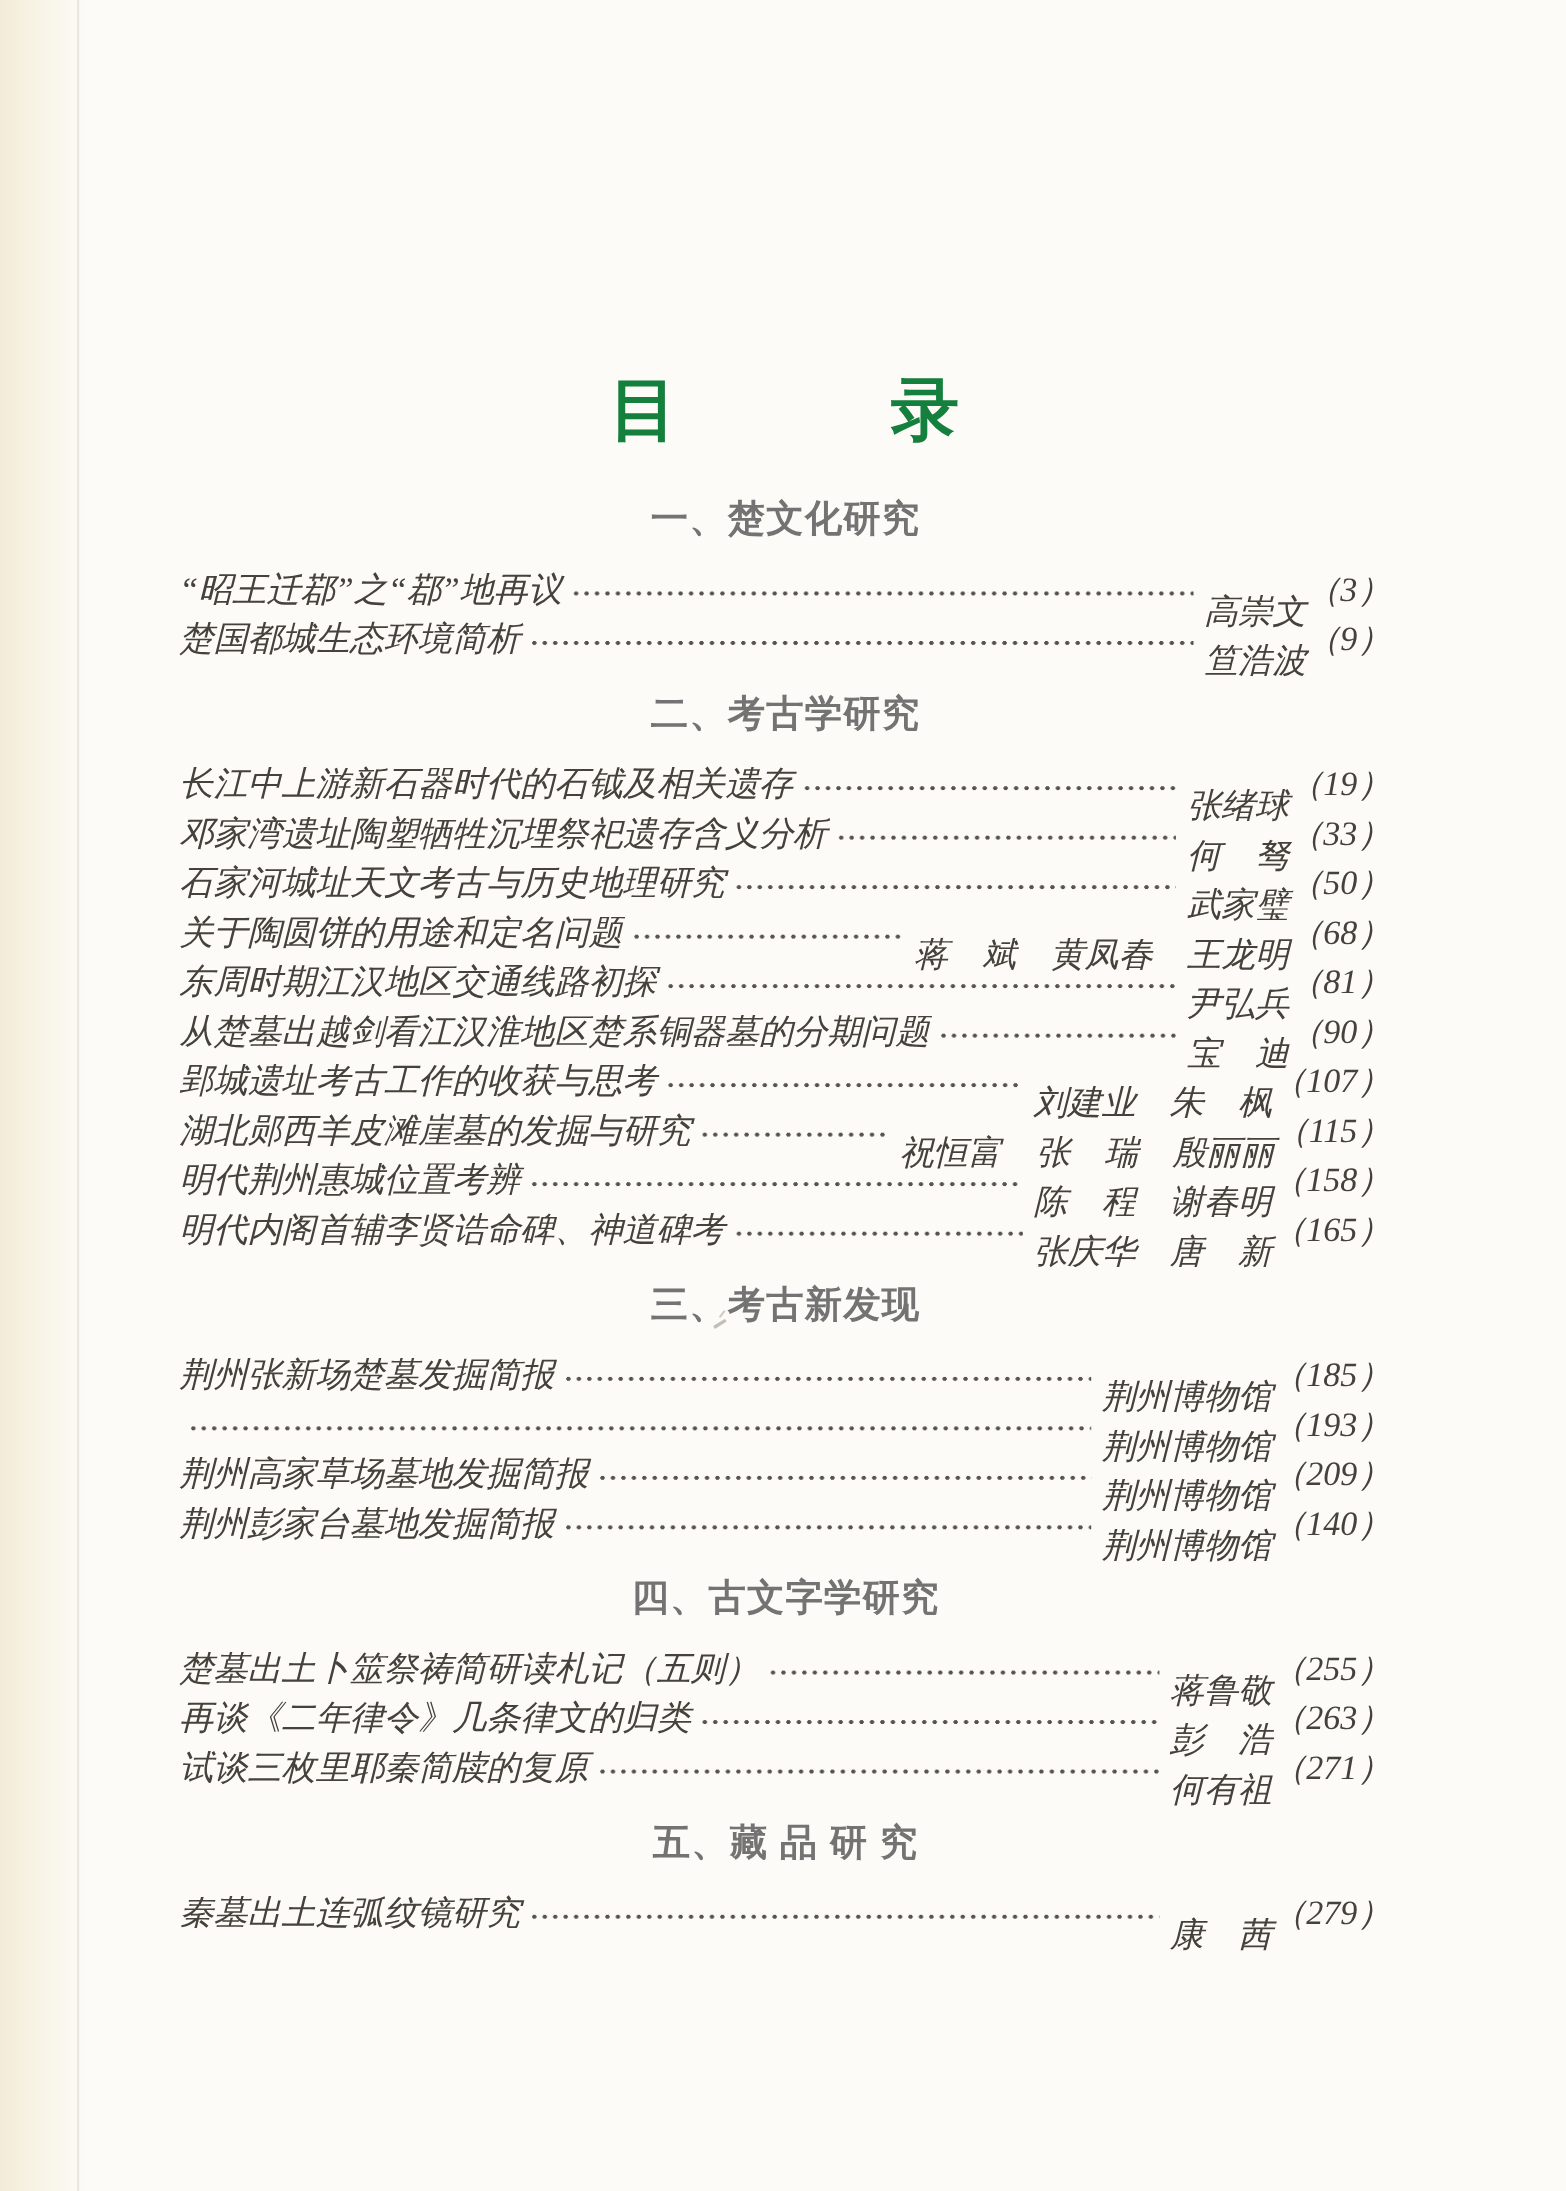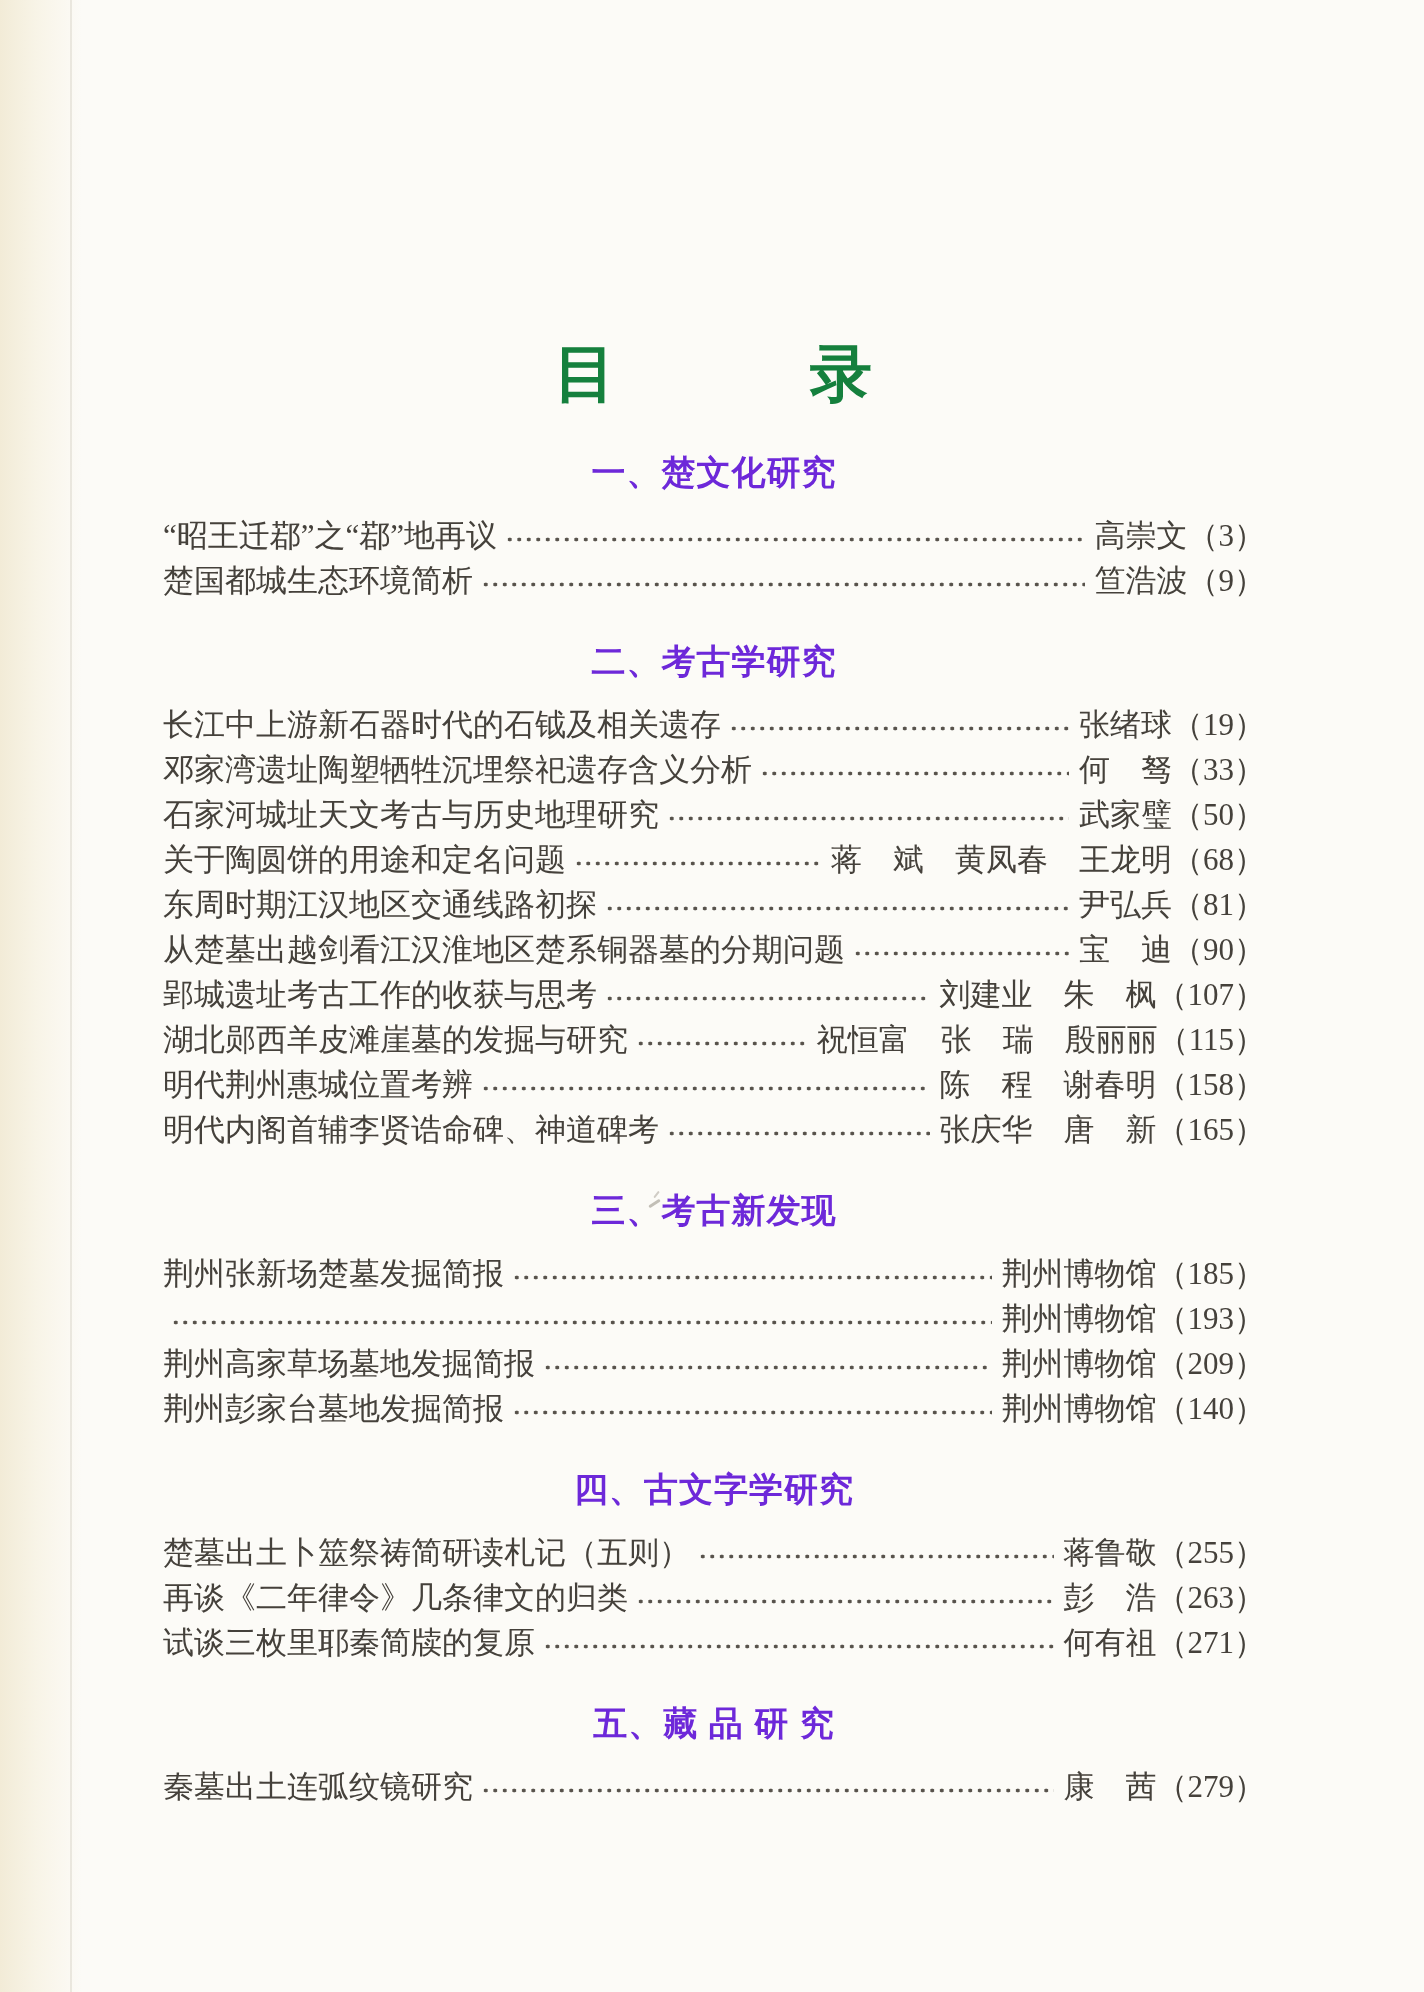--- a/index.html
+++ b/index.html
@@ -59,36 +59,37 @@
     text-align: center;
     font-family: "Liberation Serif", serif;
     font-size: 62px;
     font-weight: 700;
     line-height: 72px;
     letter-spacing: 2px;
     color: #15803d;
     white-space: pre;
   }
   .section-heading {
-    margin: 36px 0 18px 0;
+    margin: 24px 0 18px 0;
     text-align: center;
     font-family: "Liberation Sans", sans-serif;
     font-size: 34px;
     font-weight: 700;
     line-height: 45px;
     letter-spacing: 1px;
-    color: #6d28d9;
+    color: #737373;
     white-space: pre;
   }
   .entry {
     display: flex;
-    align-items: flex-end;
+    align-items: center;
     height: 45px;
     line-height: 45px;
     font-size: 31px;
+    font-style: italic;
   }
   .entry-title {
     flex: none;
     white-space: pre;
   }
   .dot-leader {
     flex: 1 1 auto;
     align-self: stretch;
     min-width: 14px;
     margin: 0 10px 0 8px;

